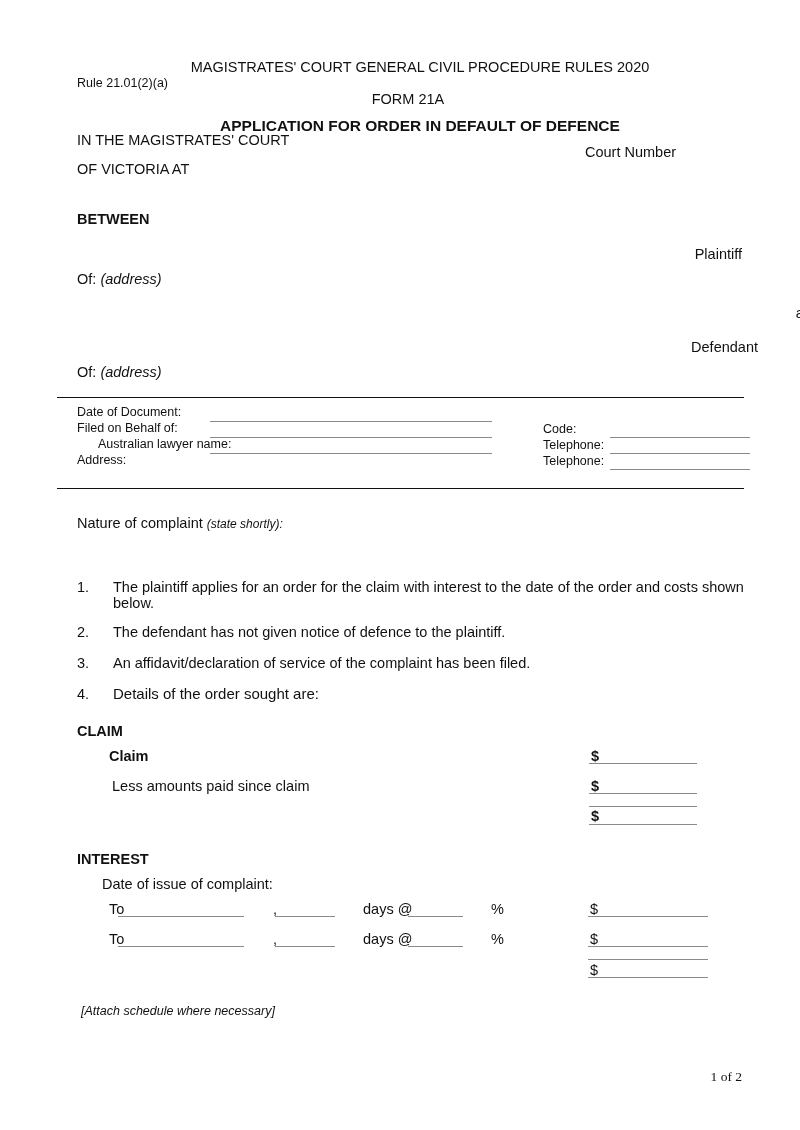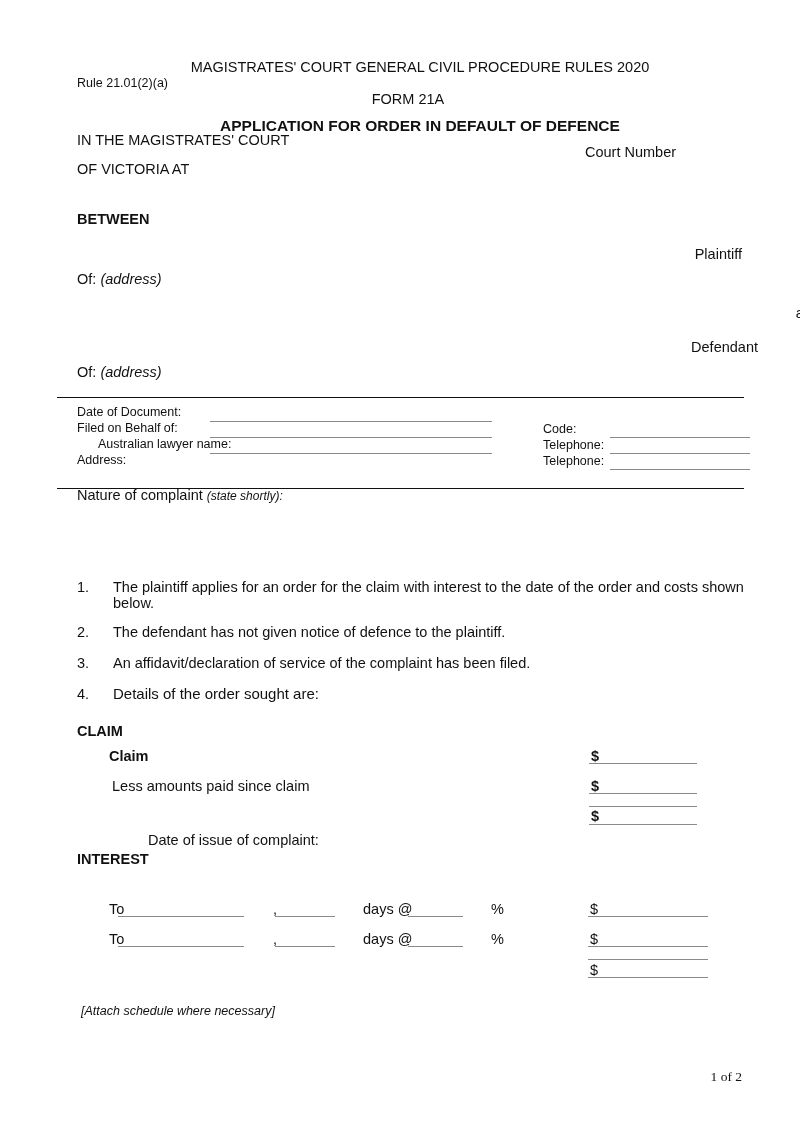--- a/index.html
+++ b/index.html
@@ -53,21 +53,21 @@
 <div class="abs t12" style="left:523px;top:422px;">Code:</div>
 <div class="abs t12" style="left:523px;top:438px;">Telephone:</div>
 <div class="abs t12" style="left:523px;top:454px;">Telephone:</div>
 
 <div class="fline" style="left:610px;width:140px;top:437px;"></div>
 <div class="fline" style="left:610px;width:140px;top:453px;"></div>
 <div class="fline" style="left:610px;width:140px;top:469px;"></div>
 
 <div class="hrule" style="left:57px;width:687px;top:488px;"></div>
 
-<div class="abs t14" style="left:57px;top:487px;">
+<div class="abs t14" style="left:57px;top:515px;">
   <span>Nature of complaint</span>
   <span class="i" style="font-size:12px;">(state shortly):</span>
 </div>
 <div class="abs t14" style="left:57px;top:528px;width:690px;height:40px;"></div>
 
 <div class="abs t14" style="left:57px;top:579px;">1.</div>
 <div class="abs t14" style="left:93px;top:579px;">The plaintiff applies for an order for the claim with interest to the date of the order and costs shown</div>
 <div class="abs t14" style="left:93px;top:595px;">below.</div>
 
 <div class="abs t14" style="left:57px;top:624px;">2.</div>
@@ -86,21 +86,21 @@
 <div class="abs t14 b" style="left:571px;top:748px;">$</div>
 <div class="abs t14 b" style="left:571px;top:778px;">$</div>
 <div class="abs t14 b" style="left:571px;top:808px;">$</div>
 
 <div class="fline" style="left:589px;width:108px;top:763px;"></div>
 <div class="fline" style="left:589px;width:108px;top:793px;"></div>
 <div class="fline" style="left:589px;width:108px;top:806px;"></div>
 <div class="fline" style="left:589px;width:108px;top:824px;"></div>
 
 <div class="abs t14 b" style="left:57px;top:851px;">INTEREST</div>
-<div class="abs t14" style="left:82px;top:832px;margin-left:46px;">Date of issue of complaint:</div>
+<div class="abs t14" style="left:82px;top:876px;">Date of issue of complaint:</div>
 
 <div class="abs t14" style="left:89px;top:901px;">To</div>
 <div class="fline" style="left:118px;width:126px;top:916px;"></div>
 <div class="abs t14" style="left:253px;top:901px;">,</div>
 <div class="fline" style="left:275px;width:60px;top:916px;"></div>
 <div class="abs t14" style="left:343px;top:901px;">days @</div>
 <div class="fline" style="left:408px;width:55px;top:916px;"></div>
 <div class="abs t14" style="left:471px;top:901px;">%</div>
 <div class="abs t14" style="left:570px;top:901px;">$</div>
 <div class="fline" style="left:588px;width:120px;top:916px;"></div>

